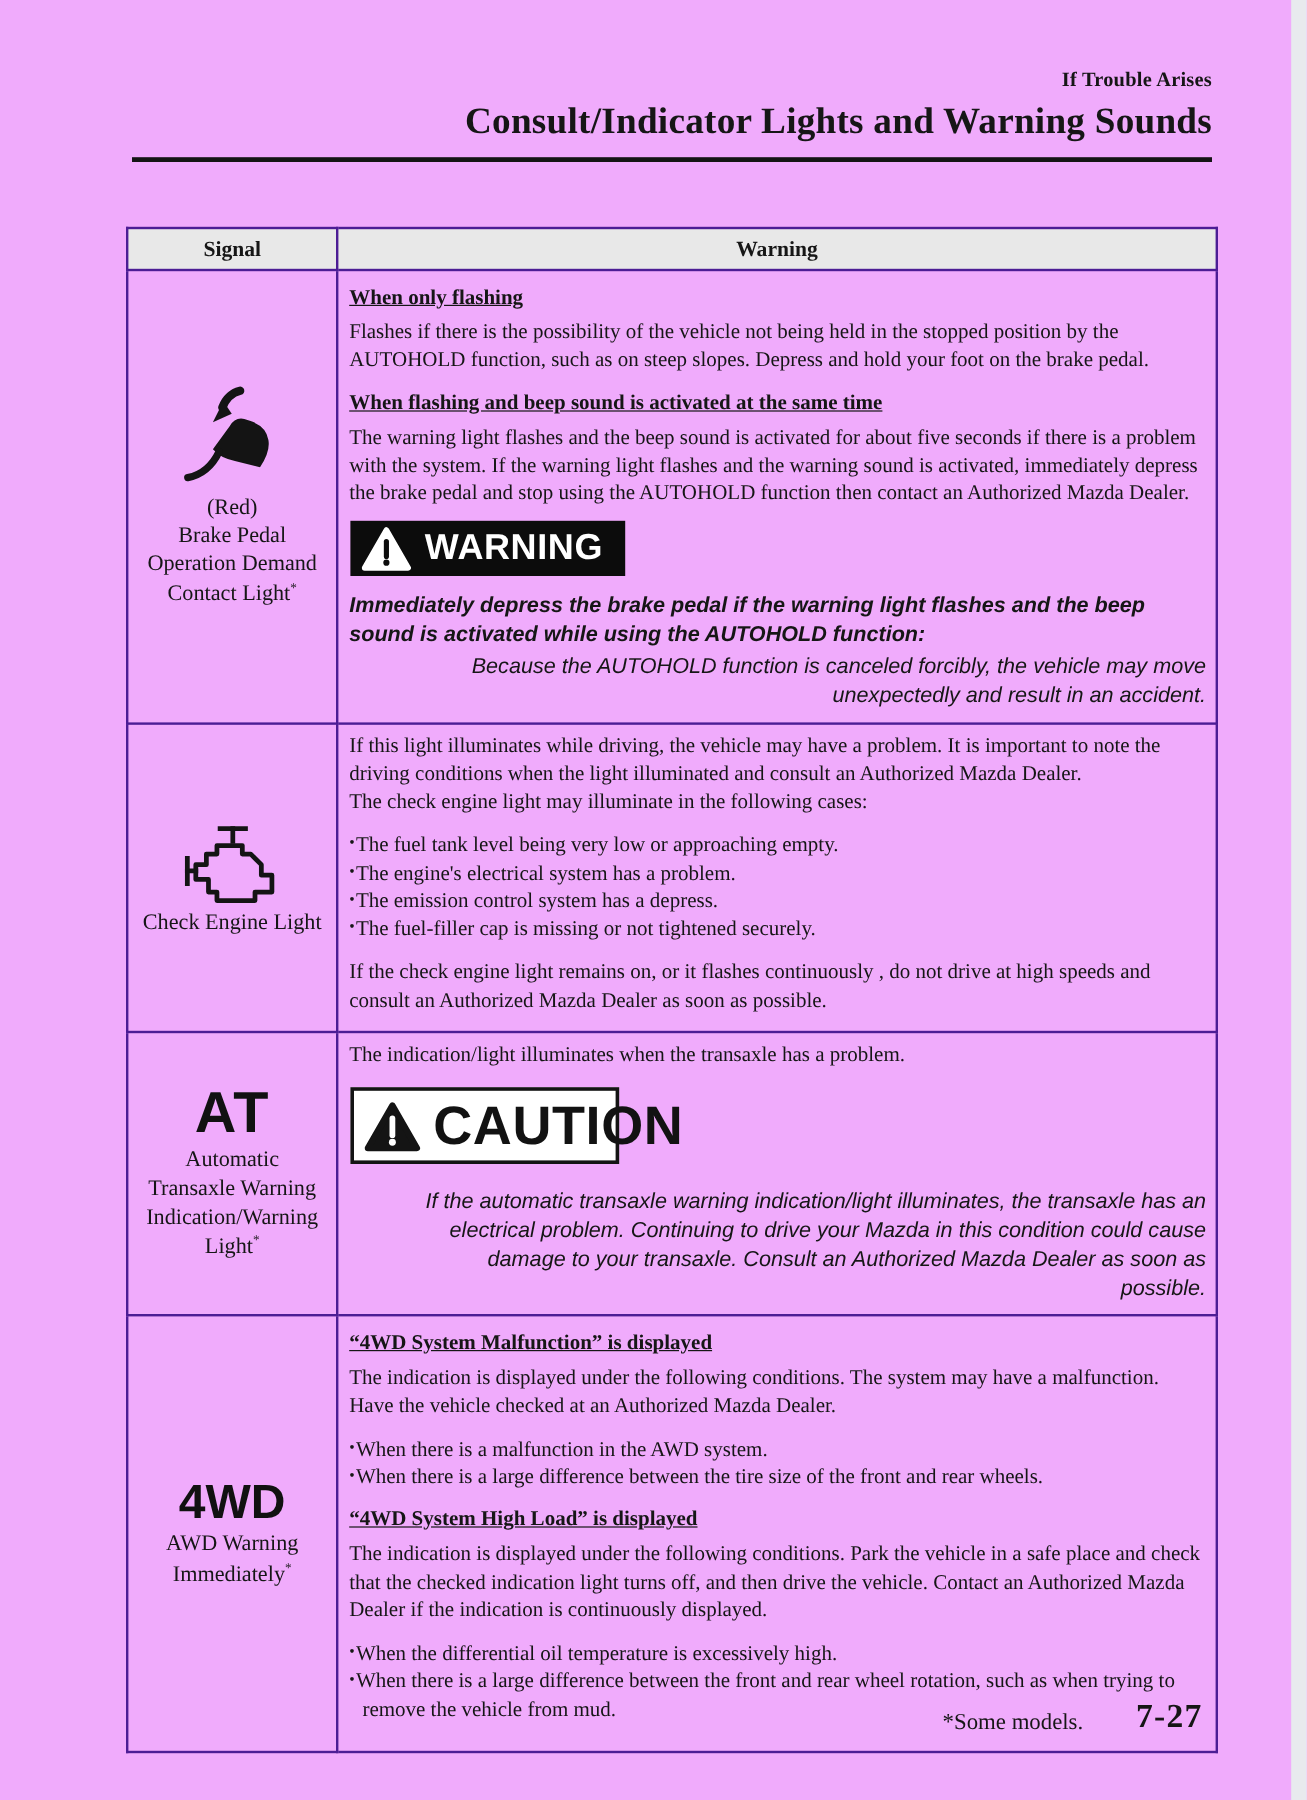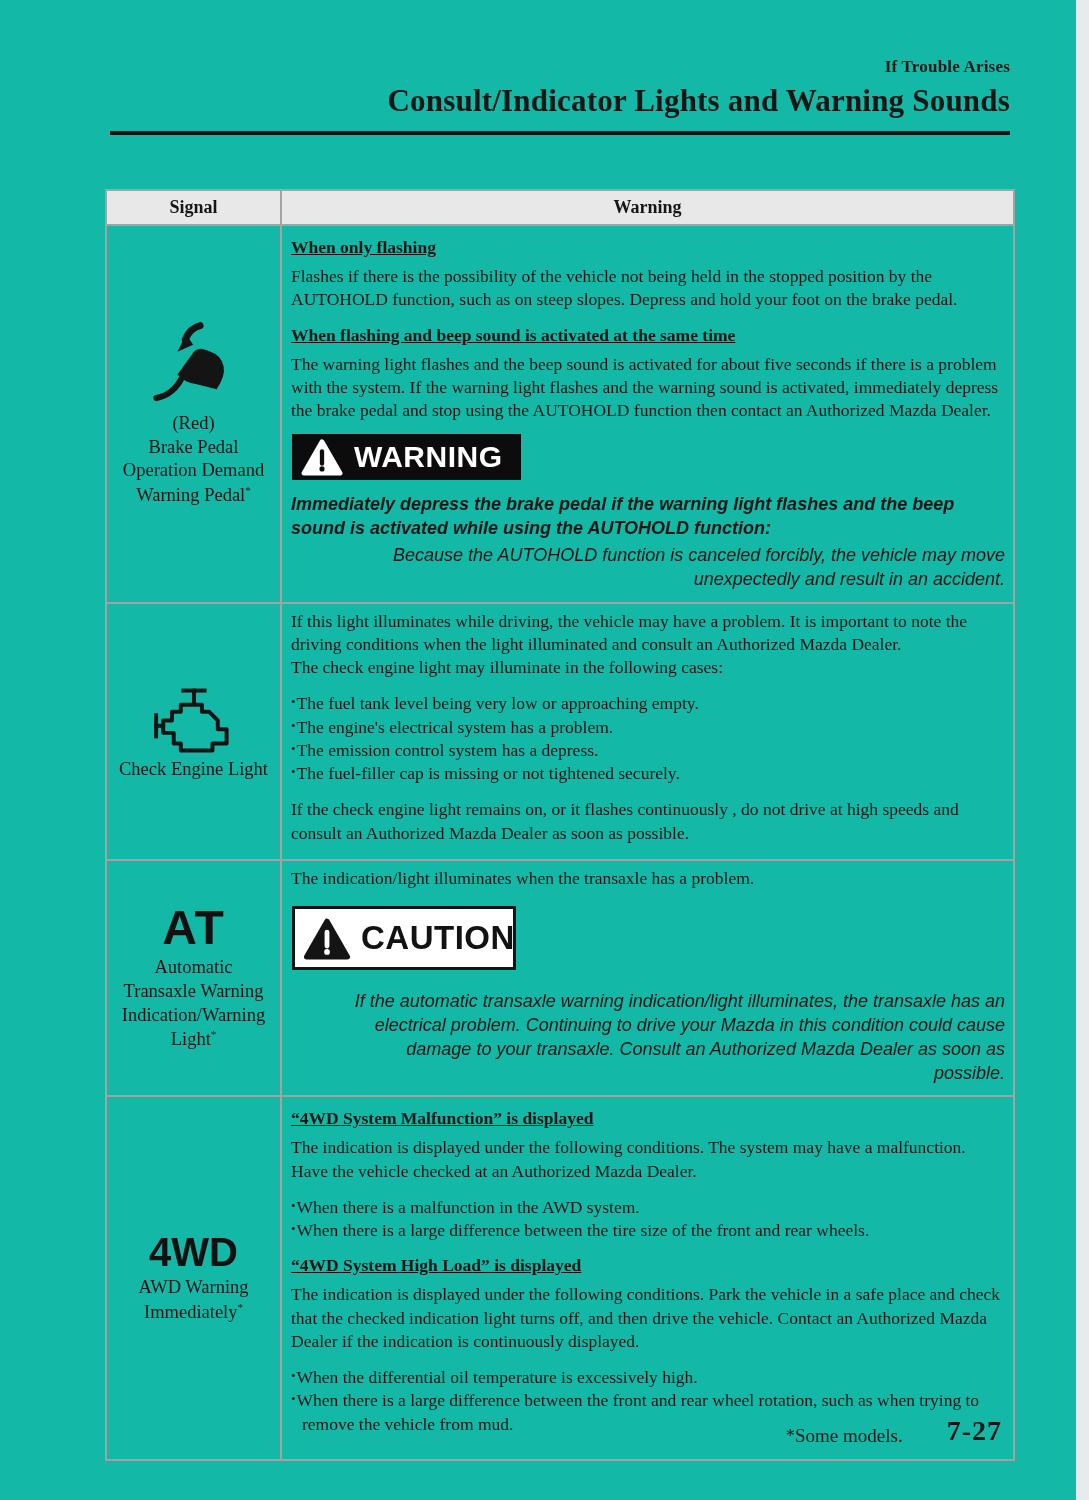--- a/index.html
+++ b/index.html
@@ -1,21 +1,21 @@
 <!DOCTYPE html>
 <html><head>
 <meta charset="utf-8">
 <style>
   * { margin: 0; padding: 0; box-sizing: border-box; }
   html, body { background: #ffffff; }
   .sheet {
     position: relative;
     width: 1089px;
     height: 1500px;
-    background: #14b8a6;
+    background: #f0abfc;
     font-family: "Liberation Serif", serif;
     color: #161616;
     overflow: hidden;
   }
   .edge-strip {
     position: absolute; top: 0; right: 0;
     width: 13px; height: 100%;
     background: #e8eaee;
   }
 
@@ -25,21 +25,21 @@
   .doc-title { font-size: 31px; font-weight: bold; margin-top: 6px; letter-spacing: .2px; }
   .title-rule { margin: 12px 79px 0 110px; height: 4px; background: #141414; }
 
   
   table.doc-table {
     margin: 54px 0 0 105px;
     width: 910px;
     border-collapse: collapse;
     table-layout: fixed;
   }
-  table.doc-table, .doc-table th, .doc-table td { border: 2px solid #a3a3a3; }
+  table.doc-table, .doc-table th, .doc-table td { border: 2px solid #4c1d95; }
   .doc-table th {
     background: #e8e8e8;
     font-size: 18px;
     font-weight: bold;
     padding: 6px 4px;
     text-align: center;
   }
   .col-signal { width: 175px; }
   .signal-cell { text-align: center; vertical-align: middle; padding: 8px 4px; }
   .warn-cell  { vertical-align: top; padding: 6px 8px 10px 9px; }
@@ -74,21 +74,21 @@
     margin: 16px 0 20px 1px;
     width: 224px; height: 64px;
     background: #ffffff;
     border: 3px solid #141414;
     display: flex; align-items: center;
     padding-left: 8px; gap: 10px;
   }
   .caution-box .box-label {
     color: #121212;
     font-family: "Liberation Sans", sans-serif;
-    font-weight: bold; font-size: 33px; letter-spacing: .5px;
+    font-weight: bold; font-size: 45px; letter-spacing: .5px;
   }
 
   .note-lead {
     font-family: "Liberation Sans", sans-serif;
     font-style: italic; font-weight: bold;
     font-size: 18px; line-height: 1.3;
     margin: 0 0 4px 0;
   }
   .note-body {
     font-family: "Liberation Sans", sans-serif;
@@ -140,21 +140,21 @@
               <path d="M62 6 Q50 9 45 22" fill="none" stroke="#141414" stroke-width="8" stroke-linecap="round"></path>
               <polygon points="36,36 54,28 46,16" fill="#141414"></polygon>
               <path d="M36 62 L52 40 Q57 31 66 33 L72 35 Q87 40 89 53 Q91 64 81 79 L57 73 Q44 71 36 62 Z" fill="#141414"></path>
               <path d="M12 89 Q32 85 42 64" fill="none" stroke="#141414" stroke-width="7" stroke-linecap="round"></path>
             </svg>
           </div>
           <div class="sig-label">
             <div>(Red)</div>
             <div>Brake Pedal</div>
             <div>Operation Demand</div>
-            <div><span>Warning Pedal</span><sup>*</sup></div>
+            <div><span>Contact Light</span><sup>*</sup></div>
           </div>
         </td>
         <td class="warn-cell">
           <div class="wh">When only flashing</div>
           <p class="wp">Flashes if there is the possibility of the vehicle not being held in the stopped position by the AUTOHOLD function, such as on steep slopes. Depress and hold your foot on the brake pedal.</p>
           <div class="wh gap-top">When flashing and beep sound is activated at the same time</div>
           <p class="wp">The warning light flashes and the beep sound is activated for about five seconds if there is a problem with the system. If the warning light flashes and the warning sound is activated, immediately depress the brake pedal and stop using the AUTOHOLD function then contact an Authorized Mazda Dealer.</p>
           <div class="warning-box">
             <span>
               <svg width="42" height="40" viewBox="0 0 44 42">

